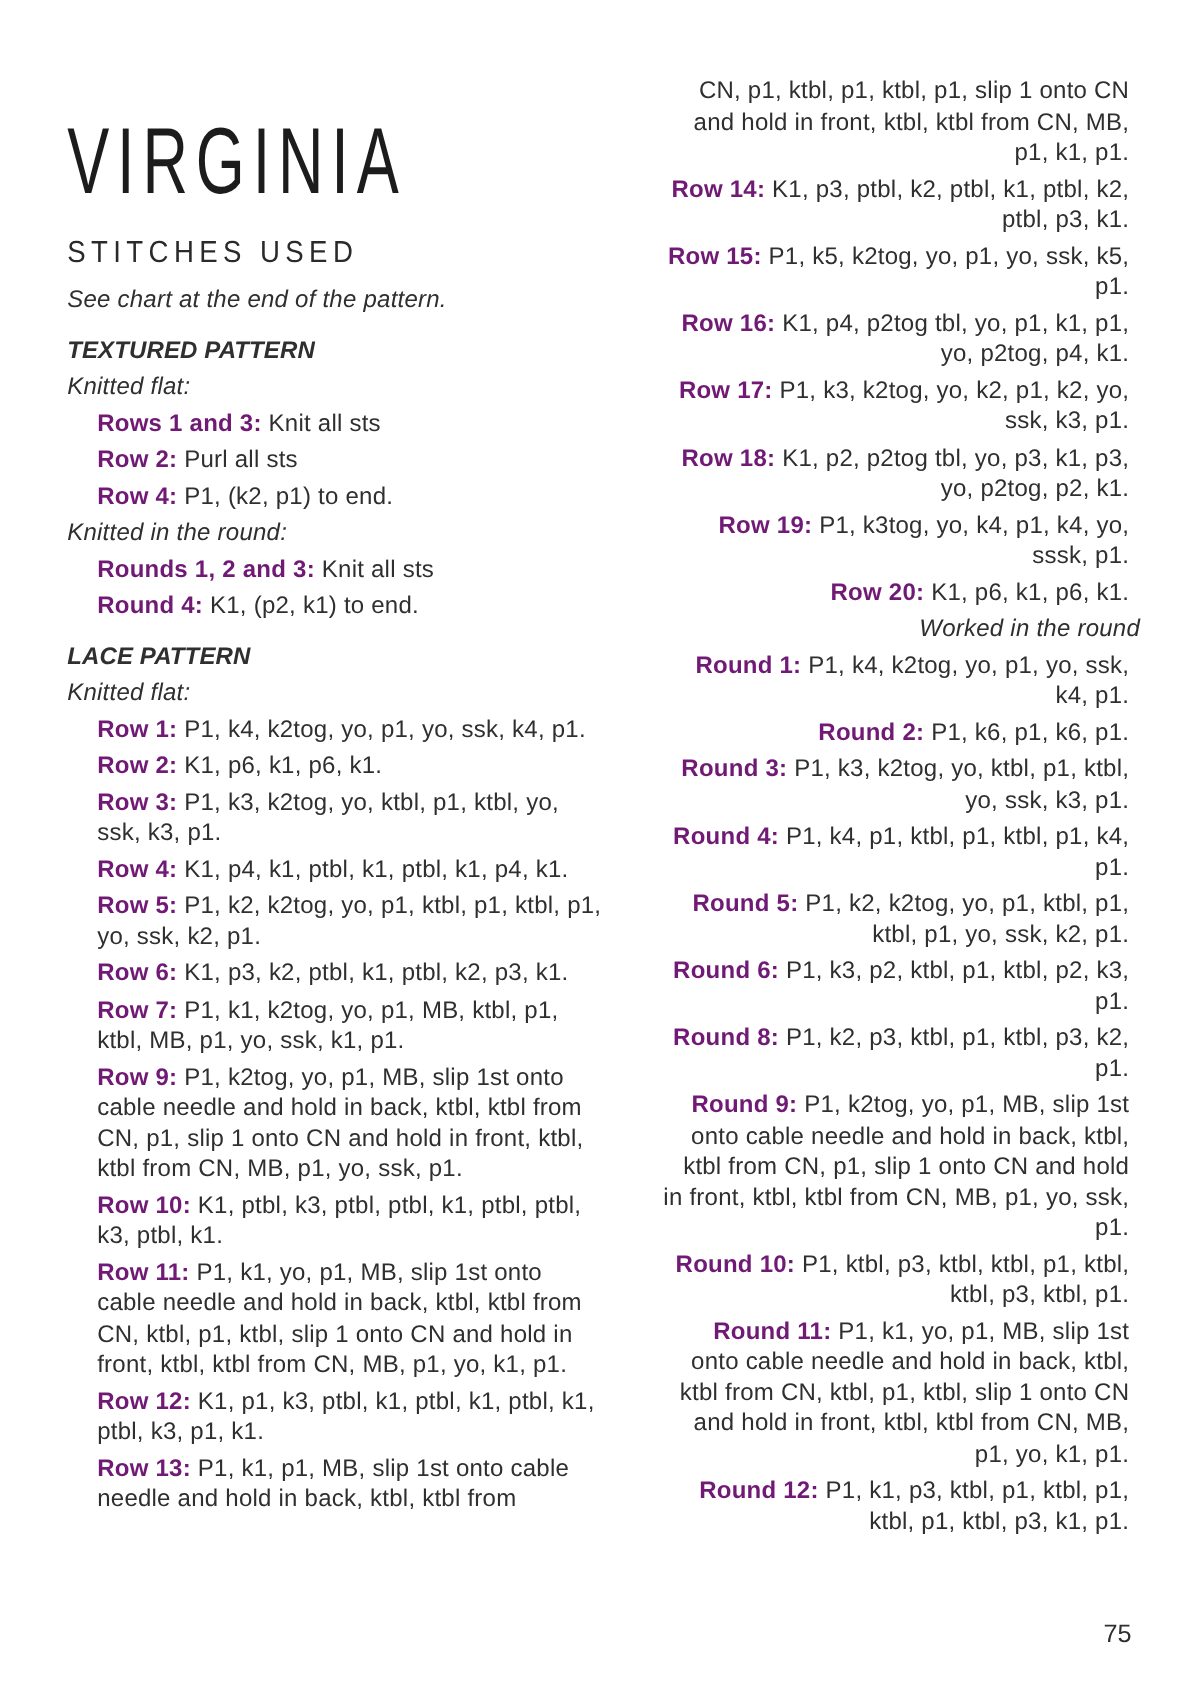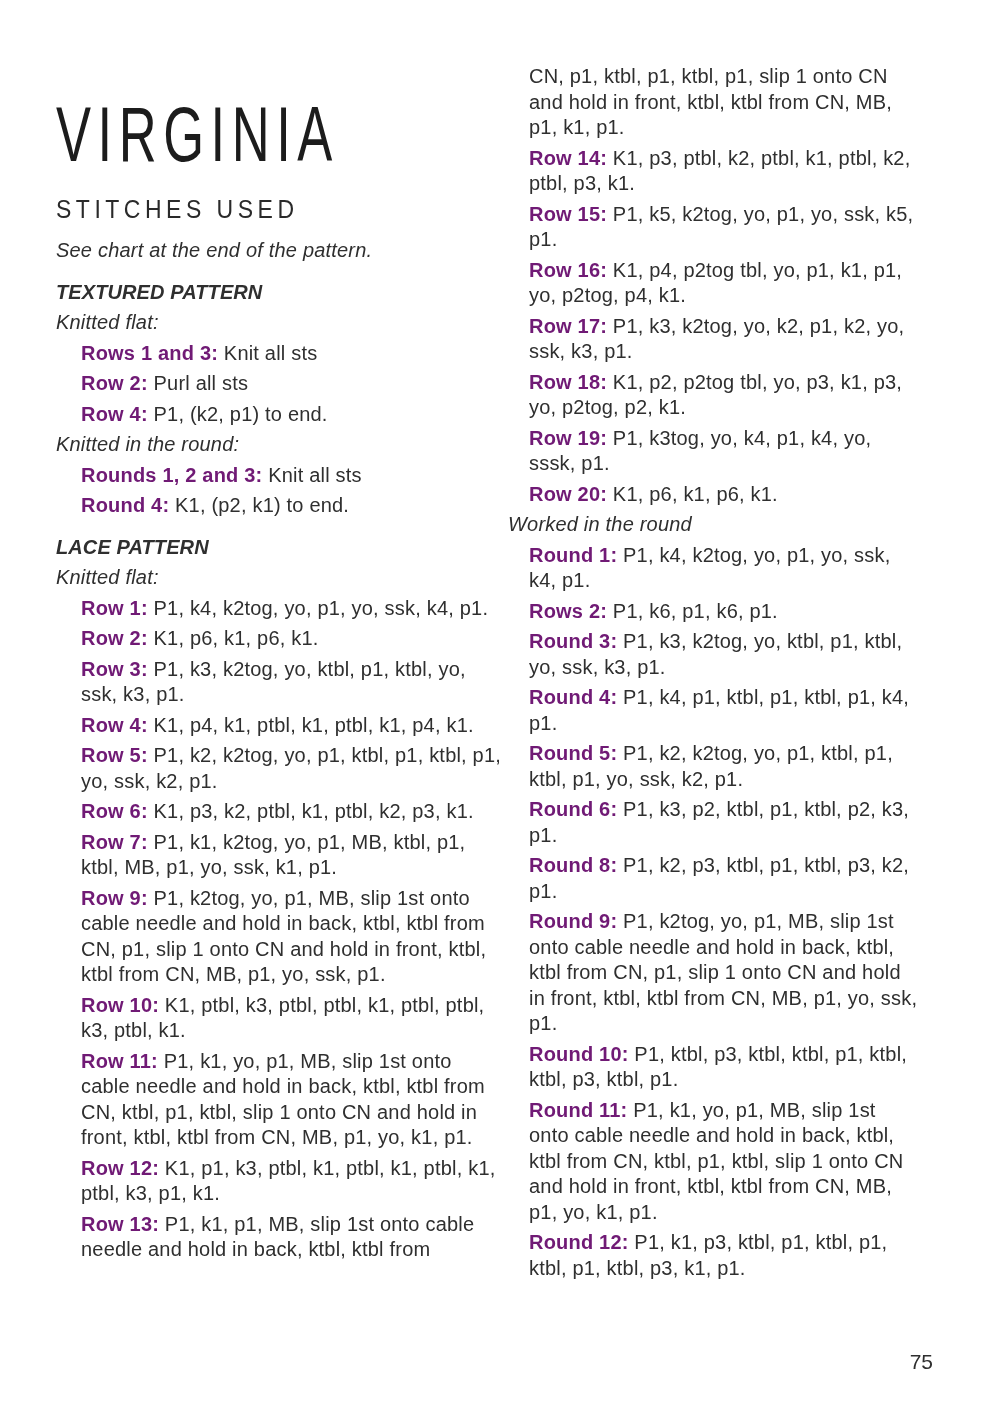--- a/index.html
+++ b/index.html
@@ -22,23 +22,24 @@
   }
   .col {
     position: absolute;
   }
   .col-left {
     left: 56px;
     top: 85px;
     width: 447px;
   }
   .col-right {
-    left: 508px;
+    left: 530px;
     top: 64px;
     width: 420px;
+    text-align: right;
   }
   .title {
     font-size: 64px;
     line-height: 70px;
     font-weight: 200;
     letter-spacing: 8px;
     color: #1c1c1c;
     margin: 6px 0 32px 0;
     transform: scale(0.82, 1.22);
     transform-origin: left top;
@@ -79,21 +80,21 @@
   .col-right .block.cont {
     padding-left: 21px;
     width: 390px;
   }
   .block.row .row-label {
     font-weight: bold;
     color: #701a75;
   }
   .page-number {
     position: absolute;
-    right: 66px;
+    right: 56px;
     bottom: 41px;
     font-size: 21px;
     color: #2f2f2f;
   }
 </style>
 </head>
 <body>
 
 <div class="page">
 
@@ -132,21 +133,21 @@
         <div class="block cont">CN, p1, ktbl, p1, ktbl, p1, slip 1 onto CN and hold in front, ktbl, ktbl from CN, MB, p1, k1, p1.</div>
         <div class="block row"><span class="row-label">Row 14:</span> <span>K1, p3, ptbl, k2, ptbl, k1, ptbl, k2, ptbl, p3, k1.</span></div>
         <div class="block row"><span class="row-label">Row 15:</span> <span>P1, k5, k2tog, yo, p1, yo, ssk, k5, p1.</span></div>
         <div class="block row"><span class="row-label">Row 16:</span> <span>K1, p4, p2tog tbl, yo, p1, k1, p1, yo, p2tog, p4, k1.</span></div>
         <div class="block row"><span class="row-label">Row 17:</span> <span>P1, k3, k2tog, yo, k2, p1, k2, yo, ssk, k3, p1.</span></div>
         <div class="block row"><span class="row-label">Row 18:</span> <span>K1, p2, p2tog tbl, yo, p3, k1, p3, yo, p2tog, p2, k1.</span></div>
         <div class="block row"><span class="row-label">Row 19:</span> <span>P1, k3tog, yo, k4, p1, k4, yo, sssk, p1.</span></div>
         <div class="block row"><span class="row-label">Row 20:</span> <span>K1, p6, k1, p6, k1.</span></div>
         <div class="block italic">Worked in the round</div>
         <div class="block row"><span class="row-label">Round 1:</span> <span>P1, k4, k2tog, yo, p1, yo, ssk, k4, p1.</span></div>
-        <div class="block row"><span class="row-label">Rows 2:</span> <span>P1, k6, p1, k6, p1.</span></div>
+        <div class="block row"><span class="row-label">Round 2:</span> <span>P1, k6, p1, k6, p1.</span></div>
         <div class="block row"><span class="row-label">Round 3:</span> <span>P1, k3, k2tog, yo, ktbl, p1, ktbl, yo, ssk, k3, p1.</span></div>
         <div class="block row"><span class="row-label">Round 4:</span> <span>P1, k4, p1, ktbl, p1, ktbl, p1, k4, p1.</span></div>
         <div class="block row"><span class="row-label">Round 5:</span> <span>P1, k2, k2tog, yo, p1, ktbl, p1, ktbl, p1, yo, ssk, k2, p1.</span></div>
         <div class="block row"><span class="row-label">Round 6:</span> <span>P1, k3, p2, ktbl, p1, ktbl, p2, k3, p1.</span></div>
         <div class="block row"><span class="row-label">Round 8:</span> <span>P1, k2, p3, ktbl, p1, ktbl, p3, k2, p1.</span></div>
         <div class="block row"><span class="row-label">Round 9:</span> <span>P1, k2tog, yo, p1, MB, slip 1st onto cable needle and hold in back, ktbl, ktbl from CN, p1, slip 1 onto CN and hold in front, ktbl, ktbl from CN, MB, p1, yo, ssk, p1.</span></div>
         <div class="block row"><span class="row-label">Round 10:</span> <span>P1, ktbl, p3, ktbl, ktbl, p1, ktbl, ktbl, p3, ktbl, p1.</span></div>
         <div class="block row"><span class="row-label">Round 11:</span> <span>P1, k1, yo, p1, MB, slip 1st onto cable needle and hold in back, ktbl, ktbl from CN, ktbl, p1, ktbl, slip 1 onto CN and hold in front, ktbl, ktbl from CN, MB, p1, yo, k1, p1.</span></div>
         <div class="block row"><span class="row-label">Round 12:</span> <span>P1, k1, p3, ktbl, p1, ktbl, p1, ktbl, p1, ktbl, p3, k1, p1.</span></div>
       </div>

